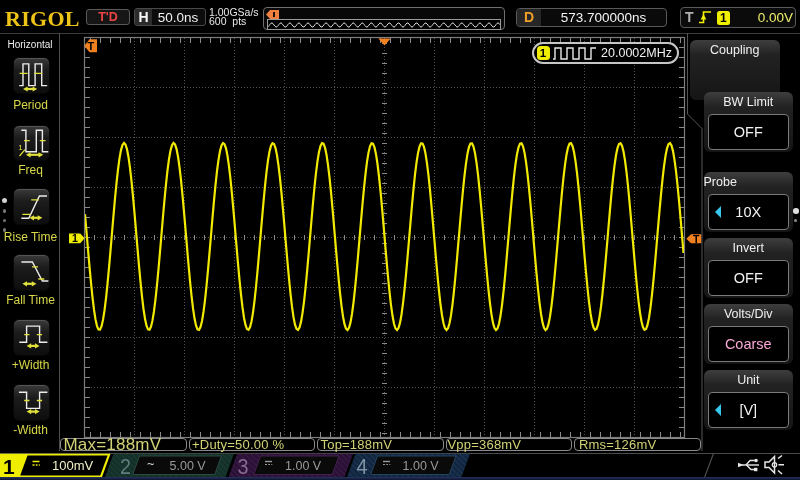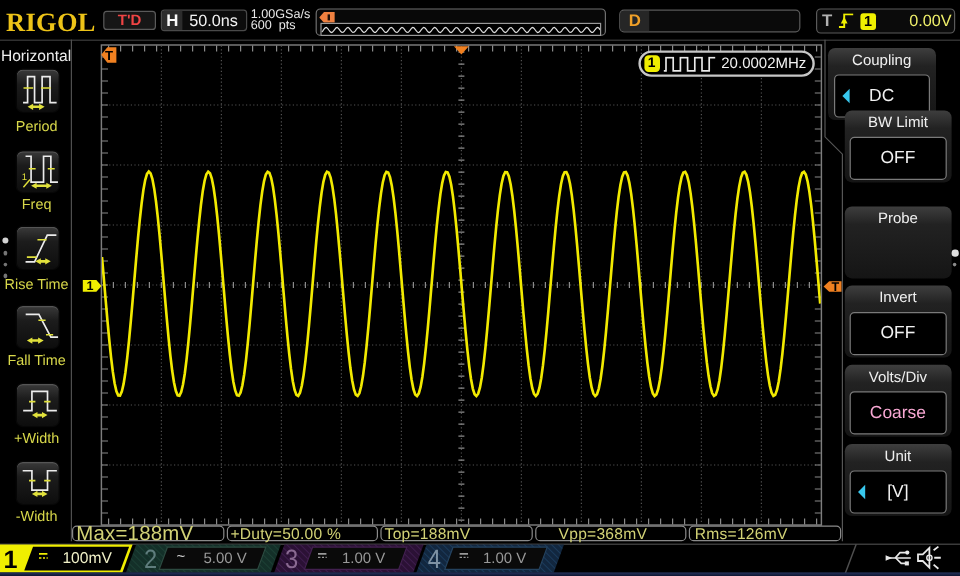--- a/index.html
+++ b/index.html
@@ -21,20 +21,21 @@
       <path d="M13,0 L4,0 L0,4.5 L4,9 L13,9 Z" fill="#ef8040"></path>
       <rect x="7" y="2" width="2" height="5" fill="#201008"></rect>
     </svg>
   <div class="abs" style="left:2.5px;top:11px;width:234px;height:10.5px;background:#000;border:1px solid #9a9a9a;"></div>
   <svg class="abs" style="left:3.5px;top:12px;" width="232" height="9" viewBox="0 0 232 9">
       <path d="M0.0,6.8 L1.0,5.7 L2.0,4.3 L3.0,3.2 L4.0,2.9 L5.0,3.6 L6.0,5.0 L7.0,6.3 L8.0,7.1 L9.0,6.8 L10.0,5.8 L11.0,4.4 L12.0,3.2 L13.0,2.9 L14.0,3.6 L15.0,4.9 L16.0,6.3 L17.0,7.0 L18.0,6.9 L19.0,5.9 L20.0,4.4 L21.0,3.3 L22.0,2.9 L23.0,3.5 L24.0,4.8 L25.0,6.2 L26.0,7.0 L27.0,6.9 L28.0,5.9 L29.0,4.5 L30.0,3.3 L31.0,2.9 L32.0,3.5 L33.0,4.7 L34.0,6.1 L35.0,7.0 L36.0,6.9 L37.0,6.0 L38.0,4.6 L39.0,3.4 L40.0,2.9 L41.0,3.4 L42.0,4.7 L43.0,6.1 L44.0,7.0 L45.0,7.0 L46.0,6.0 L47.0,4.6 L48.0,3.4 L49.0,2.9 L50.0,3.4 L51.0,4.6 L52.0,6.0 L53.0,7.0 L54.0,7.0 L55.0,6.1 L56.0,4.7 L57.0,3.4 L58.0,2.9 L59.0,3.3 L60.0,4.5 L61.0,5.9 L62.0,6.9 L63.0,7.0 L64.0,6.2 L65.0,4.8 L66.0,3.5 L67.0,2.9 L68.0,3.3 L69.0,4.5 L70.0,5.9 L71.0,6.9 L72.0,7.0 L73.0,6.2 L74.0,4.9 L75.0,3.5 L76.0,2.9 L77.0,3.2 L78.0,4.4 L79.0,5.8 L80.0,6.9 L81.0,7.1 L82.0,6.3 L83.0,4.9 L84.0,3.6 L85.0,2.9 L86.0,3.2 L87.0,4.3 L88.0,5.7 L89.0,6.8 L90.0,7.1 L91.0,6.3 L92.0,5.0 L93.0,3.7 L94.0,2.9 L95.0,3.2 L96.0,4.3 L97.0,5.7 L98.0,6.8 L99.0,7.1 L100.0,6.4 L101.0,5.1 L102.0,3.7 L103.0,2.9 L104.0,3.1 L105.0,4.2 L106.0,5.6 L107.0,6.8 L108.0,7.1 L109.0,6.5 L110.0,5.1 L111.0,3.8 L112.0,3.0 L113.0,3.1 L114.0,4.1 L115.0,5.5 L116.0,6.7 L117.0,7.1 L118.0,6.5 L119.0,5.2 L120.0,3.8 L121.0,3.0 L122.0,3.1 L123.0,4.1 L124.0,5.5 L125.0,6.7 L126.0,7.1 L127.0,6.6 L128.0,5.3 L129.0,3.9 L130.0,3.0 L131.0,3.0 L132.0,4.0 L133.0,5.4 L134.0,6.6 L135.0,7.1 L136.0,6.6 L137.0,5.4 L138.0,4.0 L139.0,3.0 L140.0,3.0 L141.0,3.9 L142.0,5.3 L143.0,6.6 L144.0,7.1 L145.0,6.6 L146.0,5.4 L147.0,4.0 L148.0,3.1 L149.0,3.0 L150.0,3.9 L151.0,5.3 L152.0,6.5 L153.0,7.1 L154.0,6.7 L155.0,5.5 L156.0,4.1 L157.0,3.1 L158.0,3.0 L159.0,3.8 L160.0,5.2 L161.0,6.5 L162.0,7.1 L163.0,6.7 L164.0,5.6 L165.0,4.2 L166.0,3.1 L167.0,3.0 L168.0,3.7 L169.0,5.1 L170.0,6.4 L171.0,7.1 L172.0,6.8 L173.0,5.6 L174.0,4.2 L175.0,3.2 L176.0,2.9 L177.0,3.7 L178.0,5.0 L179.0,6.4 L180.0,7.1 L181.0,6.8 L182.0,5.7 L183.0,4.3 L184.0,3.2 L185.0,2.9 L186.0,3.6 L187.0,5.0 L188.0,6.3 L189.0,7.1 L190.0,6.8 L191.0,5.8 L192.0,4.4 L193.0,3.2 L194.0,2.9 L195.0,3.6 L196.0,4.9 L197.0,6.3 L198.0,7.0 L199.0,6.9 L200.0,5.9 L201.0,4.4 L202.0,3.3 L203.0,2.9 L204.0,3.5 L205.0,4.8 L206.0,6.2 L207.0,7.0 L208.0,6.9 L209.0,5.9 L210.0,4.5 L211.0,3.3 L212.0,2.9 L213.0,3.5 L214.0,4.7 L215.0,6.1 L216.0,7.0 L217.0,6.9 L218.0,6.0 L219.0,4.6 L220.0,3.4 L221.0,2.9 L222.0,3.4 L223.0,4.7 L224.0,6.1 L225.0,7.0 L226.0,7.0 L227.0,6.0 L228.0,4.6 L229.0,3.4 L230.0,2.9 L231.0,3.4 L232.0,4.6 L233.0,6.0" fill="none" stroke="#dcdcdc" stroke-width="1.0"></path>
     </svg>
 </div>
 <div class="abs" style="left:516px;top:7.5px;width:151px;height:19px;background:#0a0a0a;border:1px solid #5a5a5a;border-radius:4px;overflow:hidden;">
   <div class="abs" style="left:0;top:0;width:24px;height:19px;background:#262626;text-align:center;color:#f0a028;font-weight:bold;font-size:14px;line-height:17px;">D</div>
+  <div class="abs" style="left:24px;top:0;width:125px;height:17px;text-align:center;color:#f5f5f5;font-size:13.5px;line-height:17.5px;">573.700000ns</div>
 </div>
 <div class="abs" style="left:680px;top:7px;width:116px;height:21px;background:#0b0b0b;border:1px solid #5a5a5a;border-radius:4px;">
   <div class="abs" style="left:4px;top:0;color:#b2b2b2;font-weight:bold;font-size:14px;line-height:19px;">T</div>
   <svg class="abs" style="left:18px;top:3px;" width="13" height="13" viewBox="0 0 13 13">
       <path d="M0,11.5 H4.5 V1 H12" fill="none" stroke="#f0f000" stroke-width="1.6"></path>
       <path d="M4.5,3 L1.7,8.5 L7.3,8.5 Z" fill="#f0f000"></path>
     </svg>
   <div class="abs" style="left:36px;top:2.5px;width:12.5px;height:14.5px;background:#f0f000;border-radius:2.5px;text-align:center;color:#000;font-weight:bold;font-size:12px;line-height:14.5px;">1</div>
   <div class="abs" style="left:60px;top:0;width:52px;height:19px;text-align:right;color:#efef6a;font-size:13.5px;line-height:20px;">0.00V</div>
 </div>
@@ -82,21 +83,21 @@
 
 <div class="abs" style="left:531.5px;top:41.5px;width:147px;height:22px;background:#000;border:2px solid #c6c6c6;border-radius:11px;">
   <div class="abs" style="left:3px;top:2px;width:13px;height:14.5px;background:#f0ee00;border-radius:3.5px;text-align:center;color:#000;font-weight:bold;font-size:11.5px;line-height:14.5px;">1</div>
   <svg class="abs" style="left:19px;top:3.5px;" width="44" height="13" viewBox="0 0 44 13">
       <path d="M0,12 H2 V1 H8 V12 H14 V1 H20 V12 H26 V1 H32 V12 H38 V1 H43" fill="none" stroke="#e8e8e8" stroke-width="1.4"></path>
     </svg>
   <div class="abs" style="left:63px;top:0;width:80px;height:18px;color:#f2f2f2;font-size:12.5px;line-height:18.5px;text-align:center;">20.0002MHz</div>
 </div>
 
 <div class="abs" style="left:59px;top:33px;width:1px;height:418px;background:#4f4f4f;"></div>
-<div class="abs" style="left:0;top:38.5px;width:60px;text-align:center;color:#ededed;font-size:13px;">Horizontal</div>
+<div class="abs" style="left:0;top:38.5px;width:60px;text-align:center;color:#ededed;font-size:10px;">Horizontal</div>
 <div class="abs" style="left:12.6px;top:57.4px;width:37.4px;height:36.6px;background:linear-gradient(#3a3a3a,#1c1c1c 35%,#0d0d0d);border:1px solid #070707;border-radius:6px;box-shadow:inset 0 1px 0 #555;"></div>
 <svg class="abs" style="left:12.6px;top:57.4px;" width="37.4" height="36.6" viewBox="0 0 37.4 36.6">
     <path d="M6.2,28.6 H10 V6.9 H15.8 V28.6 H22.1 V6.9 H28.7 V28.6 H34.2" fill="none" stroke="#ececec" stroke-width="1.4"></path>
     <path d="M6.6,16.4 H14.6 M21.2,16.4 H29.2" stroke="#e1e13c" stroke-width="1.3"></path>
     <path d="M13.5,32 H20.7" stroke="#e1e13c" stroke-width="2.2" fill="none"></path>
     <path d="M10,32 L14.6,29.4 L14.6,34.6 Z" fill="#e1e13c"></path>
     <path d="M24.2,32 L19.6,29.4 L19.6,34.6 Z" fill="#e1e13c"></path>
   </svg>
 <div class="abs" style="left:0;top:97.6px;width:61px;text-align:center;color:#d8d84a;font-size:12px;">Period</div>
 <div class="abs" style="left:12.6px;top:124.6px;width:37.4px;height:36.6px;background:linear-gradient(#3a3a3a,#1c1c1c 35%,#0d0d0d);border:1px solid #070707;border-radius:6px;box-shadow:inset 0 1px 0 #555;"></div>
@@ -150,48 +151,48 @@
 <div class="abs" style="left:2.8px;top:209.3px;width:3.6px;height:3.6px;border-radius:50%;background:#757575;"></div>
 <div class="abs" style="left:2.8px;top:218.8px;width:3.6px;height:3.6px;border-radius:50%;background:#757575;"></div>
 <div class="abs" style="left:2.8px;top:228.3px;width:3.6px;height:3.6px;border-radius:50%;background:#757575;"></div>
 
 <svg class="abs" style="left:684px;top:33px;" width="20" height="420" viewBox="0 0 20 420">
     <path d="M3.5,0 V81 L18,95.5 V418" fill="none" stroke="#565656" stroke-width="1"></path>
   </svg>
 <div class="abs" style="left:667px;top:73px;width:56px;height:16px;color:#e8e8e8;font-size:13px;letter-spacing:7px;text-align:center;transform:rotate(90deg);">CH1</div>
 <div class="abs" style="left:690px;top:40px;width:89.5px;height:60px;background:linear-gradient(#3e3e3e,#222222 25%,#151515);border-radius:6px;">
   <div style="text-align:center;color:#f0f0f0;font-size:12.5px;padding-top:3px;">Coupling</div>
-  <div class="abs" style="left:4.5px;top:21.5px;width:80.5px;height:36px;background:#000;border:1px solid #7a7a7a;border-radius:4px;text-align:center;color:#f2f2f2;font-size:14.5px;line-height:35px;">DC<div class="abs" style="left:6px;top:11.5px;width:0;height:0;border-top:6px solid transparent;border-bottom:6px solid transparent;border-right:6.5px solid #38c8ee;"></div></div>
 </div>
 <div class="abs" style="left:703.5px;top:92px;width:89.5px;height:60px;background:linear-gradient(#3e3e3e,#222222 25%,#151515);border-radius:6px;">
   <div style="text-align:center;color:#f0f0f0;font-size:12.5px;padding-top:3px;">BW Limit</div>
   <div class="abs" style="left:4.5px;top:21.5px;width:80.5px;height:36px;background:#000;border:1px solid #7a7a7a;border-radius:4px;text-align:center;color:#f2f2f2;font-size:14.5px;line-height:35px;">OFF</div>
 </div>
 <div class="abs" style="left:703.5px;top:172px;width:89.5px;height:60px;background:linear-gradient(#3e3e3e,#222222 25%,#151515);border-radius:6px;">
-  <div style="text-align:center;color:#f0f0f0;font-size:12.5px;padding-top:3px;">Probe</div>
+  <div style="color:#f0f0f0;font-size:12.5px;padding-top:3px;">Probe</div>
+  <div class="abs" style="left:4.5px;top:21.5px;width:80.5px;height:36px;background:#000;border:1px solid #7a7a7a;border-radius:4px;text-align:center;color:#f2f2f2;font-size:14.5px;line-height:35px;">10X<div class="abs" style="left:6px;top:11.5px;width:0;height:0;border-top:6px solid transparent;border-bottom:6px solid transparent;border-right:6.5px solid #38c8ee;"></div></div>
 </div>
 <div class="abs" style="left:703.5px;top:238px;width:89.5px;height:60px;background:linear-gradient(#3e3e3e,#222222 25%,#151515);border-radius:6px;">
   <div style="text-align:center;color:#f0f0f0;font-size:12.5px;padding-top:3px;">Invert</div>
   <div class="abs" style="left:4.5px;top:21.5px;width:80.5px;height:36px;background:#000;border:1px solid #7a7a7a;border-radius:4px;text-align:center;color:#f2f2f2;font-size:14.5px;line-height:35px;">OFF</div>
 </div>
 <div class="abs" style="left:703.5px;top:304px;width:89.5px;height:60px;background:linear-gradient(#3e3e3e,#222222 25%,#151515);border-radius:6px;">
   <div style="text-align:center;color:#f0f0f0;font-size:12.5px;padding-top:3px;">Volts/Div</div>
   <div class="abs" style="left:4.5px;top:21.5px;width:80.5px;height:36px;background:#000;border:1px solid #7a7a7a;border-radius:4px;text-align:center;color:#f9a8d4;font-size:14.5px;line-height:35px;">Coarse</div>
 </div>
 <div class="abs" style="left:703.5px;top:370px;width:89.5px;height:60px;background:linear-gradient(#3e3e3e,#222222 25%,#151515);border-radius:6px;">
   <div style="text-align:center;color:#f0f0f0;font-size:12.5px;padding-top:3px;">Unit</div>
   <div class="abs" style="left:4.5px;top:21.5px;width:80.5px;height:36px;background:#000;border:1px solid #7a7a7a;border-radius:4px;text-align:center;color:#f2f2f2;font-size:14.5px;line-height:35px;">[V]<div class="abs" style="left:6px;top:11.5px;width:0;height:0;border-top:6px solid transparent;border-bottom:6px solid transparent;border-right:6.5px solid #38c8ee;"></div></div>
 </div>
 <div class="abs" style="left:793.2px;top:208.4px;width:5.6px;height:5.6px;border-radius:50%;background:#dedede;"></div>
 <div class="abs" style="left:793.9px;top:218.9px;width:3.4px;height:3.4px;border-radius:50%;background:#8a8a8a;"></div>
 
 <div class="abs" style="left:60px;top:437.5px;width:126.5px;height:13px;background:#000;border:1px solid #8a8a8a;border-radius:4px;color:#d2d276;font-size:17px;line-height:12.5px;padding-left:2.5px;letter-spacing:0.2px;">Max=188mV</div>
 <div class="abs" style="left:188.5px;top:437.5px;width:126.5px;height:13px;background:#000;border:1px solid #8a8a8a;border-radius:4px;color:#d2d276;font-size:13px;line-height:12.5px;padding-left:2.5px;letter-spacing:0.2px;">+Duty=50.00 %</div>
 <div class="abs" style="left:317px;top:437.5px;width:126.5px;height:13px;background:#000;border:1px solid #8a8a8a;border-radius:4px;color:#d2d276;font-size:13px;line-height:12.5px;padding-left:2.5px;letter-spacing:0.2px;">Top=188mV</div>
-<div class="abs" style="left:445.5px;top:437.5px;width:126.5px;height:13px;background:#000;border:1px solid #8a8a8a;border-radius:4px;color:#d2d276;font-size:13px;line-height:12.5px;padding-left:19px;letter-spacing:0.2px;">Vpp=368mV</div>
+<div class="abs" style="left:445.5px;top:437.5px;width:126.5px;height:13px;background:#000;border:1px solid #8a8a8a;border-radius:4px;color:#d2d276;font-size:13px;line-height:12.5px;padding-left:1px;letter-spacing:0.2px;">Vpp=368mV</div>
 <div class="abs" style="left:574px;top:437.5px;width:126.5px;height:13px;background:#000;border:1px solid #8a8a8a;border-radius:4px;color:#d2d276;font-size:13px;line-height:12.5px;padding-left:4px;letter-spacing:0.2px;">Rms=126mV</div>
 
 <div class="abs" style="left:0;top:452.5px;width:800px;height:1px;background:#4a4a4a;"></div>
 <svg class="abs" style="left:0;top:453px;" width="800" height="27" viewBox="0 0 800 27">
   <defs>
     <pattern id="h2" width="4" height="4" patternUnits="userSpaceOnUse" patternTransform="rotate(-45)">
         <rect width="4" height="4" fill="#143029"></rect>
         <line x1="0" y1="0" x2="0" y2="4" stroke="#1e4539" stroke-width="1.2"></line>
       </pattern>
     <pattern id="h3" width="4" height="4" patternUnits="userSpaceOnUse" patternTransform="rotate(-45)">

